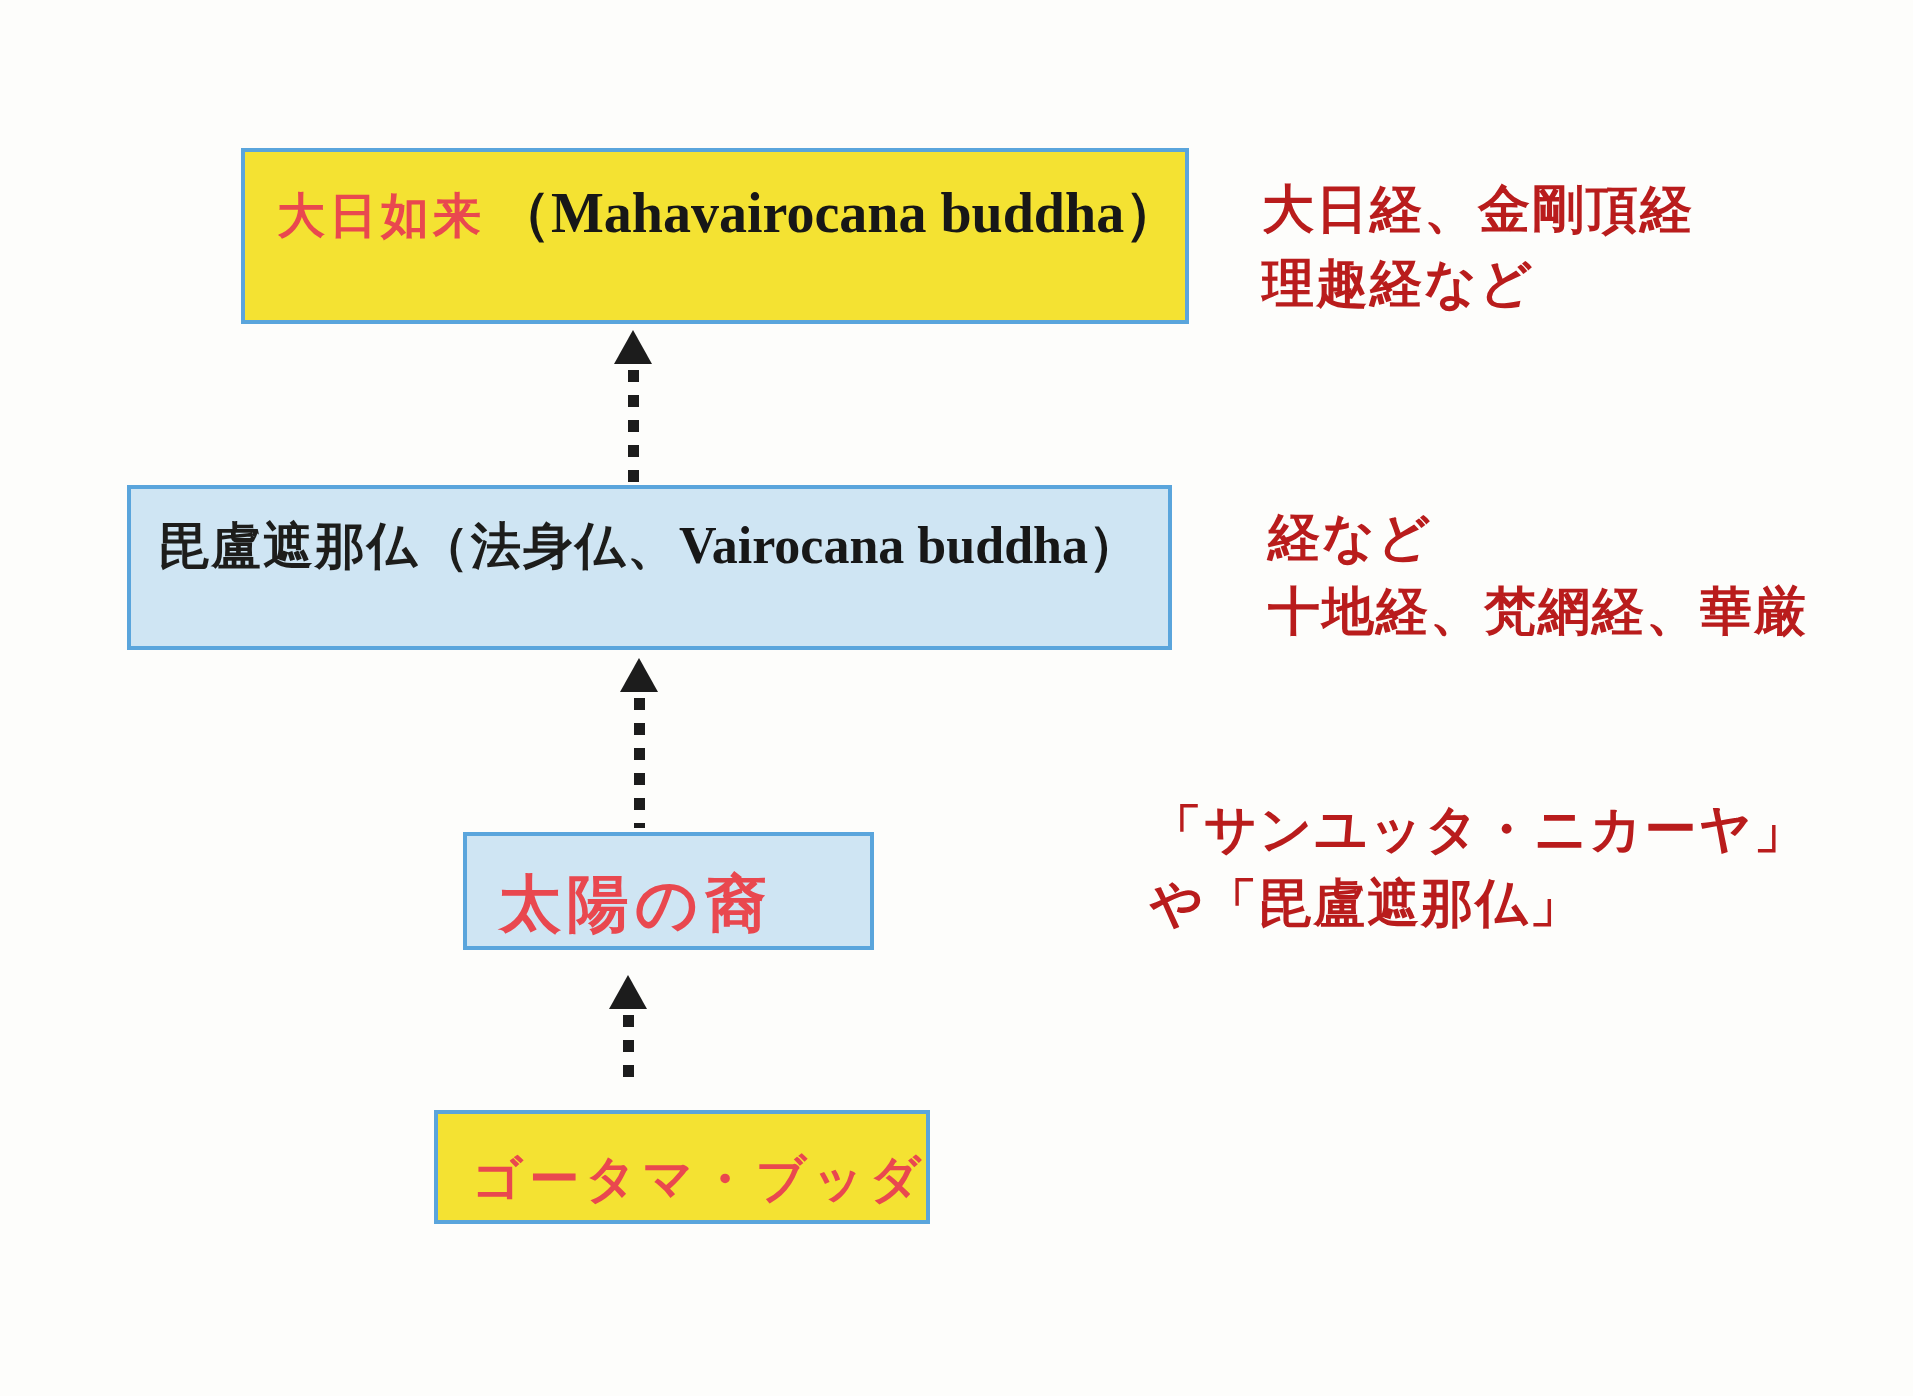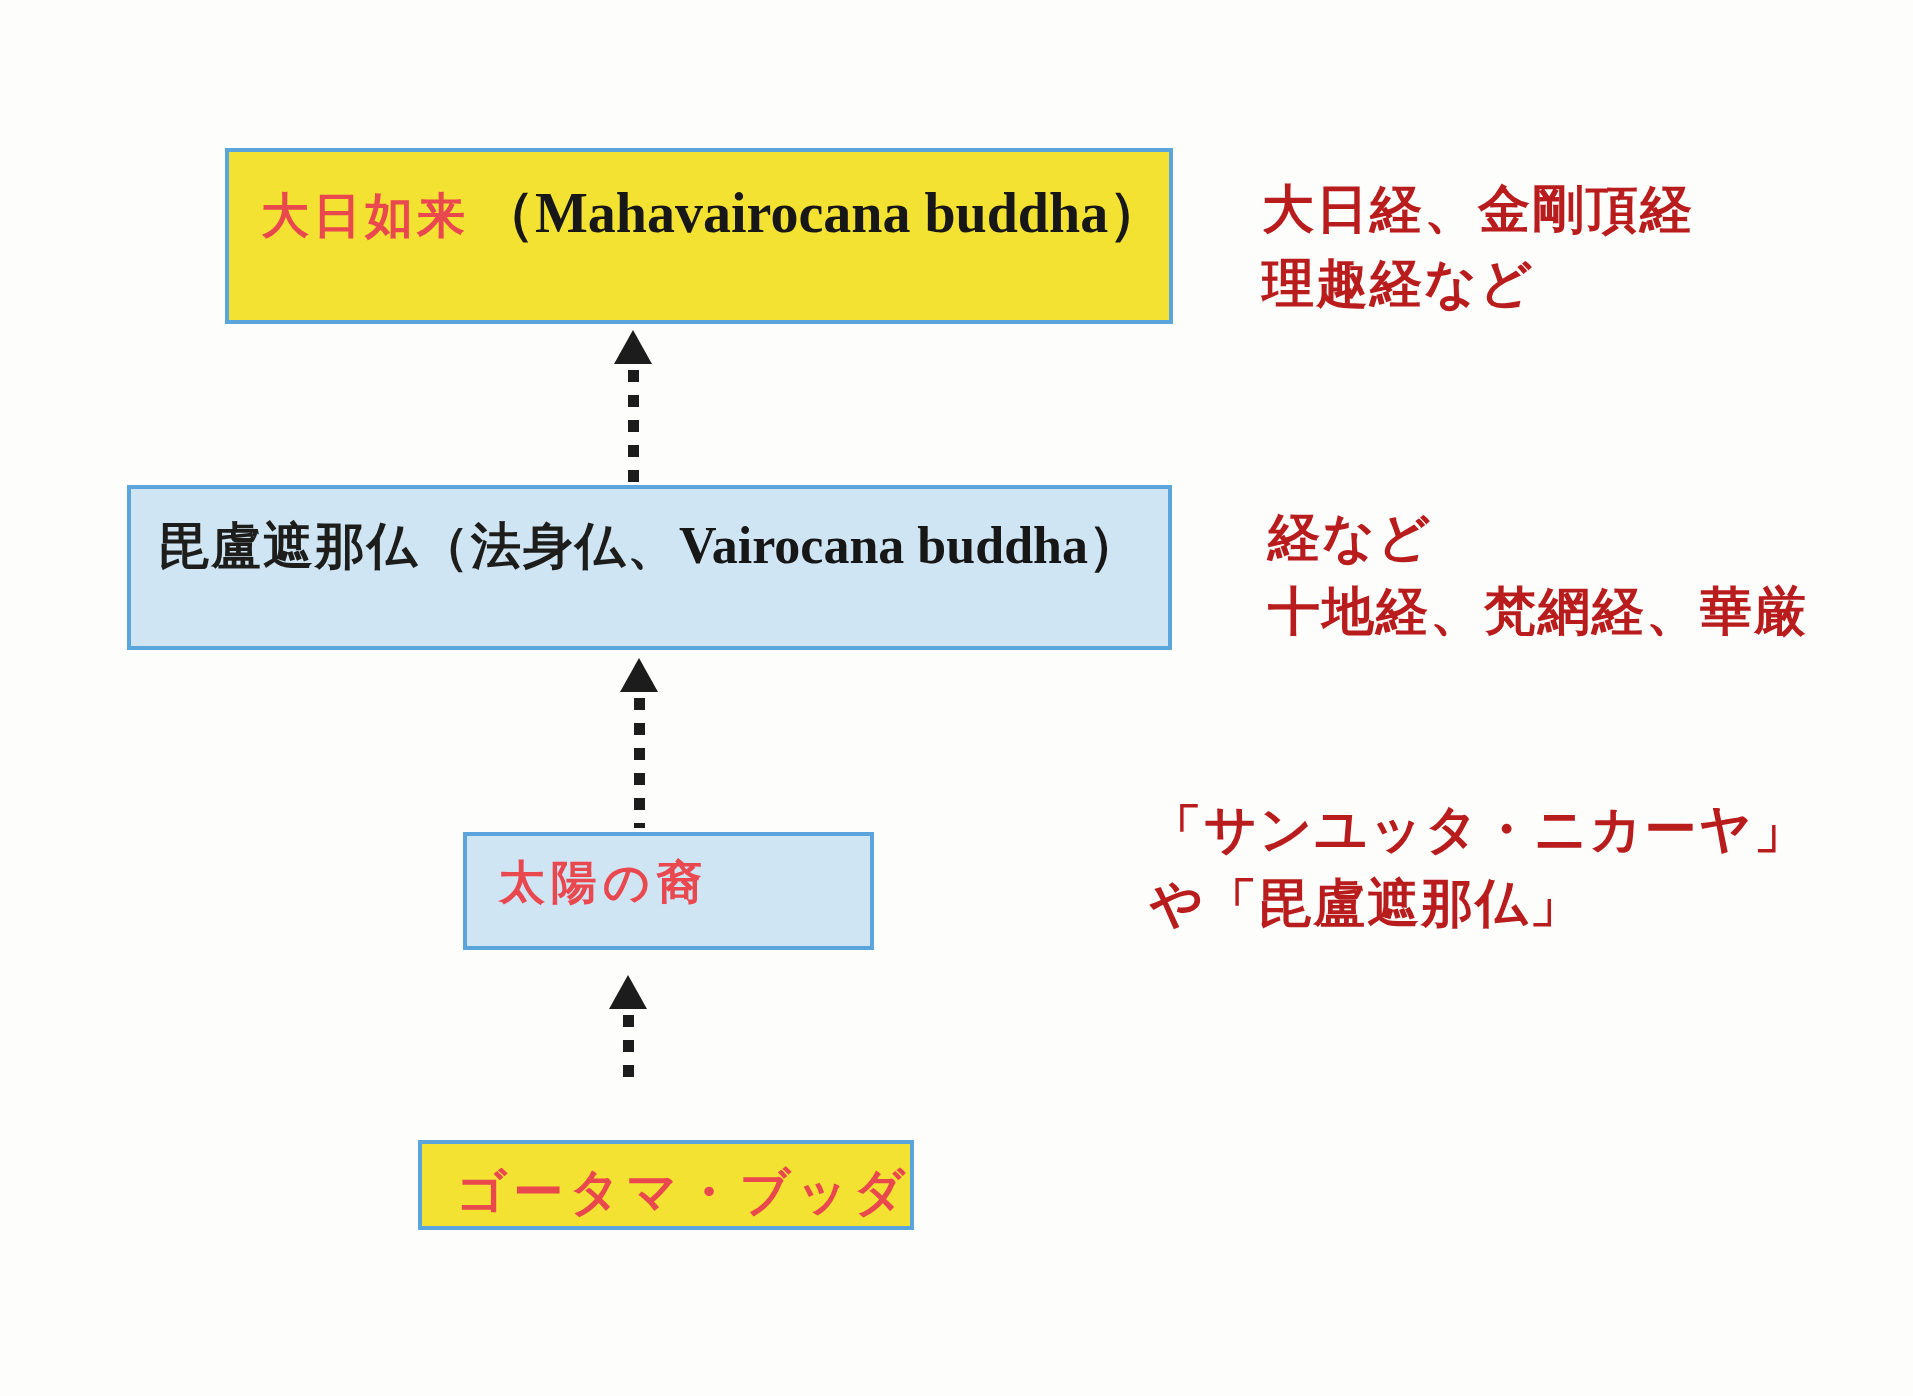--- a/index.html
+++ b/index.html
@@ -11,21 +11,21 @@
     overflow: hidden;
   }
   .canvas { position: absolute; inset: 0; }
 
   
   .node {
     position: absolute;
     border: 4px solid #5aa5dc;
     display: block;
   }
-  .node.yellow { background: #f4e232; }
+  .node.yellow { background: #f4e232; margin-left: 16px; }
   .node.blue   { background: #cfe5f3; }
   .node-line {
     display: flex;
     align-items: baseline;
     white-space: nowrap;
   }
   .jp-red {
     color: #e9484f;
     font-weight: bold;
     letter-spacing: 4px;
@@ -43,23 +43,23 @@
 
   #node-0 { left: 225px; top: 148px; width: 948px; height: 176px; padding: 24px 0 0 32px; }
   #node-0 .jp-red { font-size: 48px; }
   #node-0 .latin-serif { font-size: 56px; margin-left: 10px; }
 
   #node-1 { left: 127px; top: 485px; width: 1045px; height: 165px; padding: 22px 0 0 28px; }
   #node-1 .jp-black { font-size: 50px; }
   #node-1 .latin-serif { font-size: 52px; }
 
   #node-2 { left: 463px; top: 832px; width: 411px; height: 118px; padding: 16px 0 0 32px; }
-  #node-2 .jp-red { font-size: 46px; letter-spacing: 6px; }
+  #node-2 .jp-red { font-size: 62px; letter-spacing: 6px; margin-top: 10px; }
 
-  #node-3 { left: 418px; top: 1140px; width: 496px; height: 90px; padding: 15px 0 0 34px; }
+  #node-3 { left: 418px; top: 1110px; width: 496px; height: 114px; padding: 32px 0 0 34px; }
   #node-3 .jp-red { font-size: 50px; letter-spacing: 6px; }
 
   
   .annotation {
     position: absolute;
     color: #b91c1c;
     font-weight: 600;
     font-size: 52px;
     line-height: 74px;
     letter-spacing: 2px;

